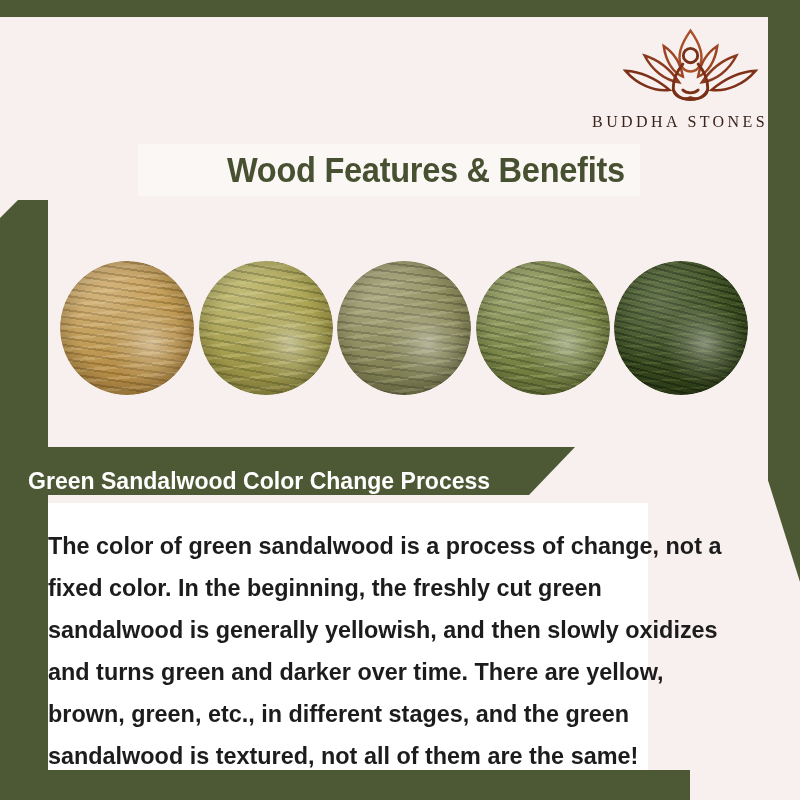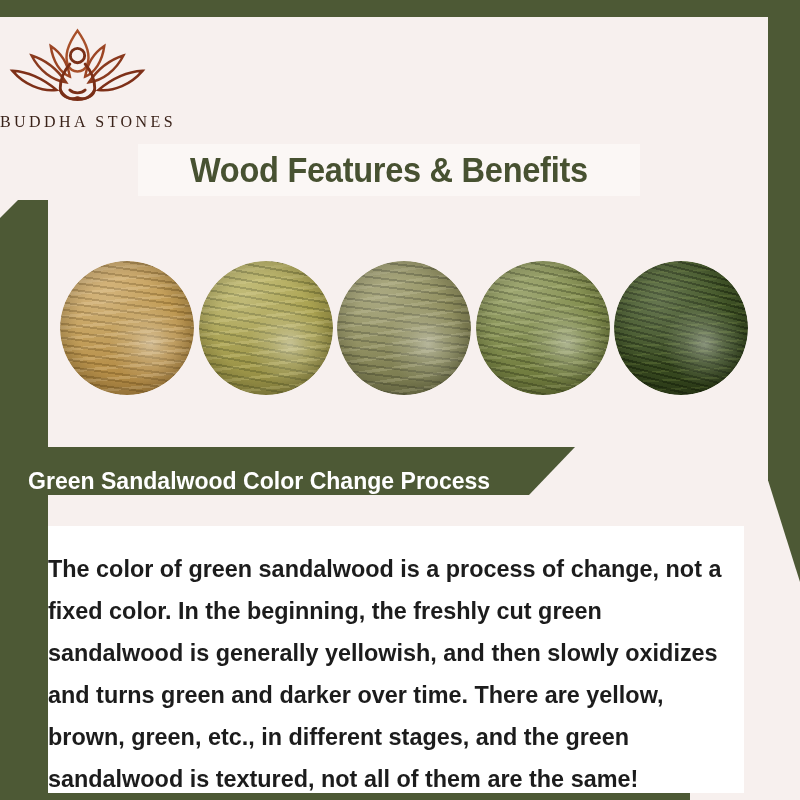--- a/index.html
+++ b/index.html
@@ -59,21 +59,21 @@
   }
 
   
   .logo-area {
     position: absolute;
     top: 17px; left: 0;
     width: 768px;
     height: 125px;
     display: flex;
     flex-direction: column;
-    align-items: flex-start;
+    align-items: flex-end;
     justify-content: flex-start;
   }
   .logo-mark {
     width: 155px;
     height: 88px;
     margin-top: 6px;
   }
   .logo-word {
     font-family: "Liberation Serif", serif;
     font-size: 16px;
@@ -86,21 +86,21 @@
   
   .title-band {
     position: absolute;
     top: 144px;
     left: 138px;
     width: 502px;
     height: 52px;
     background: #fbf7f5;
     display: flex;
     align-items: center;
-    justify-content: center;
+    justify-content: flex-end;
   }
   .title-text {
     font-size: 35px;
     font-weight: bold;
     color: #475131;
     letter-spacing: -0.3px;
     transform: scaleX(0.93);
     white-space: nowrap;
   }
 
@@ -160,24 +160,23 @@
     transform: scaleX(0.96);
     transform-origin: left center;
     white-space: nowrap;
   }
 
   
   .body-card {
     position: absolute;
     top: 503px;
     left: 48px;
-    width: 696px;
+    width: 600px;
     height: 267px;
     background: #ffffff;
-    margin-top: 23px;
   }
   .body-text {
     position: absolute;
     top: 22px;
     left: 0px;
     width: 716px;
     font-size: 24.5px;
     line-height: 42px;
     color: #1c1c1c;
     font-weight: bold;

